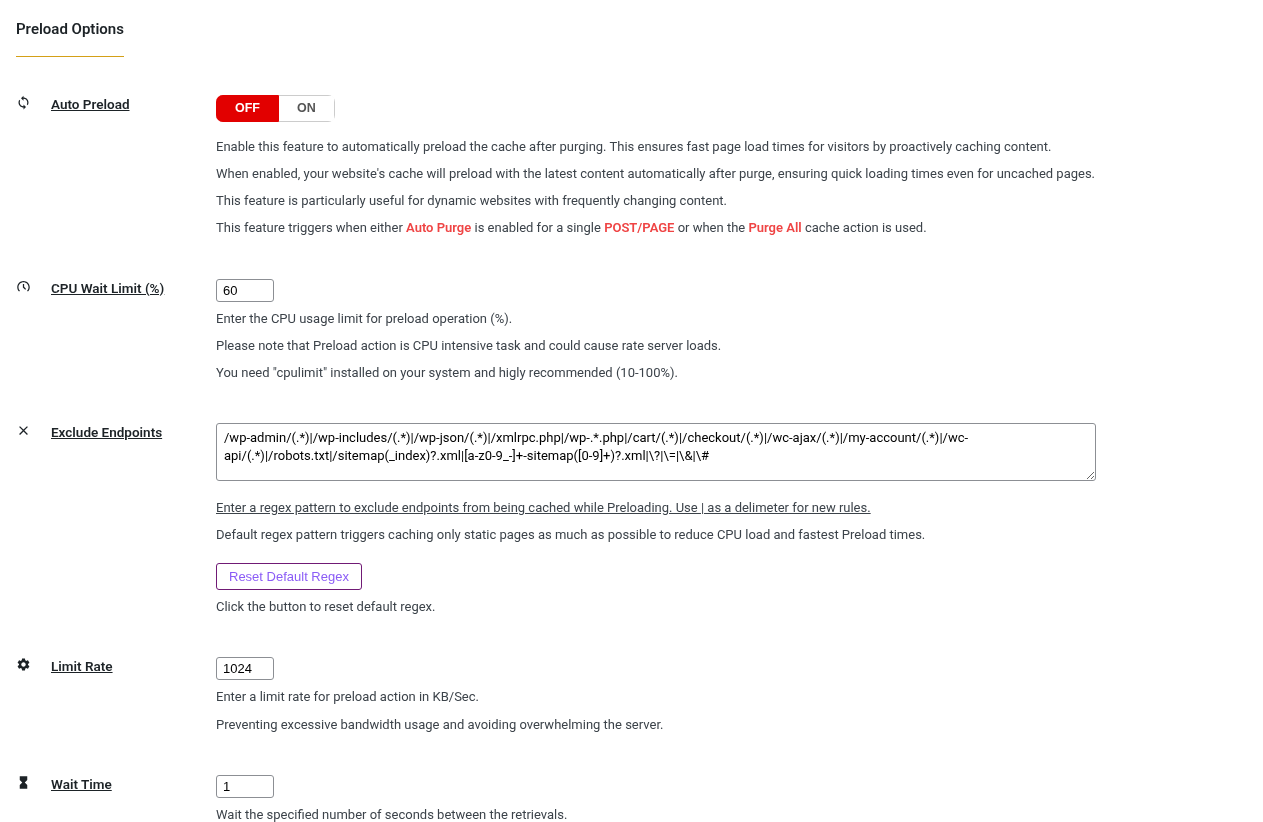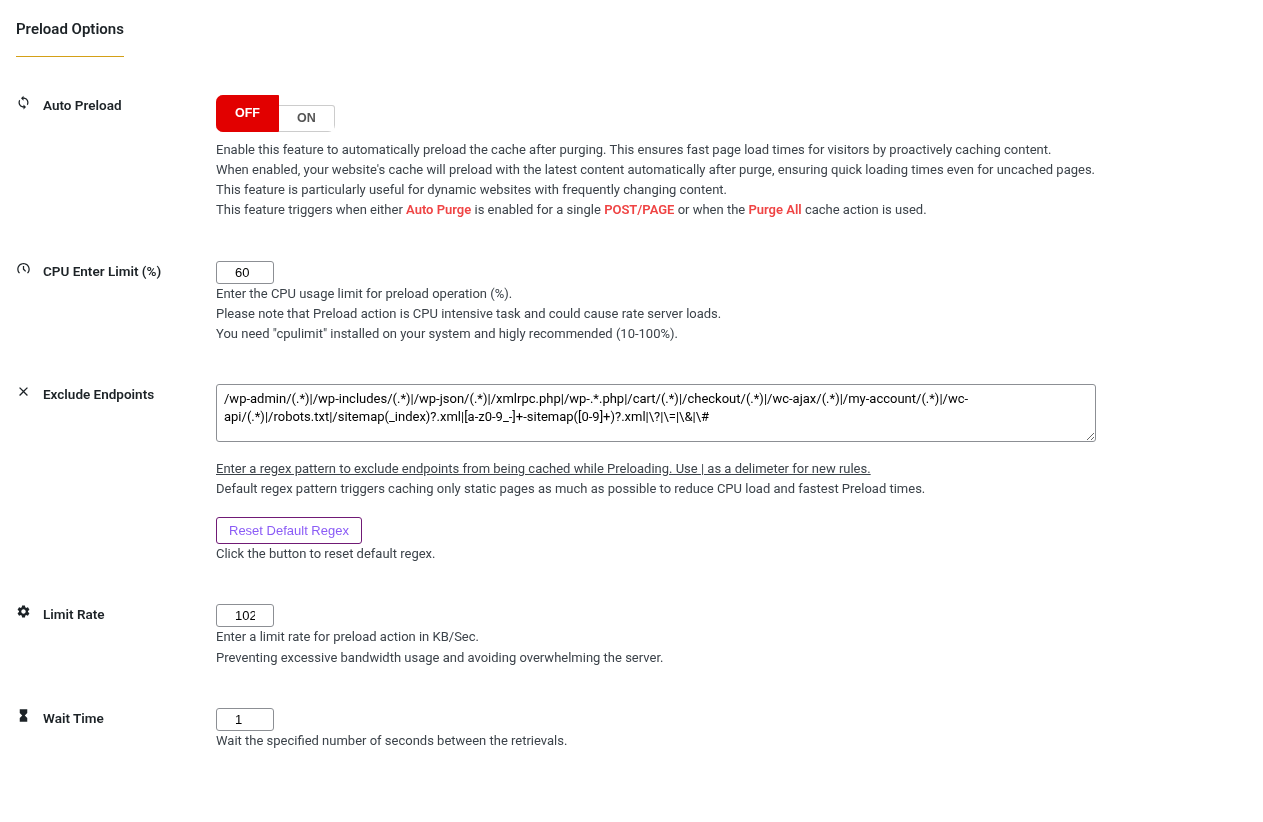--- a/index.html
+++ b/index.html
@@ -36,22 +36,23 @@
   font-size: 13.5px;
   color: #1d2327;
 }
 table.form-table td {
   vertical-align: top;
   padding: 10px 0 30px 0;
   font-size: 13px;
 }
 .label-with-icon {
   display: flex;
-  align-items: flex-end;
-  gap: 12px;
+  align-items: center;
+  gap: 20px;
+  text-decoration: underline;
 }
 .label-with-icon svg {
   width: 15px;
   height: 15px;
   flex-shrink: 0;
 }
 .toggle-group {
   display: inline-flex;
   border-radius: 7px;
   overflow: hidden;
@@ -68,40 +69,40 @@
   line-height: 1.2;
 }
 .toggle-btn:first-child {
   border-top-left-radius: 3px;
   border-bottom-left-radius: 3px;
 }
 .toggle-btn:last-child {
   border-top-right-radius: 3px;
   border-bottom-right-radius: 3px;
   border-left: 0;
-  margin-top: 10px;
 }
 .toggle-btn.active-off {
   background: #e20000;
   color: #fff;
   border-color: #e20000;
 }
 .desc {
   display: block;
+  margin-top: 7px;
   font-size: 13px;
   color: #3c434a;
   line-height: 1.55;
 }
 .desc strong {
   font-weight: 600;
   color: #ef4444;
 }
 input[type="text"].small-input {
   width: 58px;
-  padding: 3px 18px;
+  padding: 3px 6px;
   font-size: 13px;
   border: 1px solid #8c8f94;
   border-radius: 3px;
 }
 textarea.regex-area {
   width: 880px;
   max-width: 100%;
   height: 58px;
   padding: 5px 7px;
   font-family: -apple-system, BlinkMacSystemFont, "Segoe UI", Roboto, sans-serif;
@@ -159,21 +160,21 @@
 </tr>
 
 <tr>
 <th>
   <div class="label-with-icon">
     <span>
       <svg viewBox="0 0 24 24" fill="#1d2327">
                 <path d="M12 3C6.48 3 2 7.48 2 13c0 2.76 1.12 5.26 2.93 7.07l1.41-1.41C4.9 17.22 4 15.21 4 13c0-4.42 3.58-8 8-8s8 3.58 8 8c0 2.21-.9 4.22-2.34 5.66l1.41 1.41C20.88 18.26 22 15.76 22 13c0-5.52-4.48-10-10-10zm-1 5v5.59l3.71 3.7 1.41-1.41L13 12.59V8h-2z"></path>
               </svg>
     </span>
-    <span>CPU Enter Limit (%)</span>
+    <span>CPU Wait Limit (%)</span>
   </div>
 </th>
 <td>
   <input type="text" class="small-input" value="60" style="">
   <span class="desc">Enter the CPU usage limit for preload operation (%).</span>
   <span class="desc">Please note that Preload action is CPU intensive task and could cause rate server loads.</span>
   <span class="desc">You need "cpulimit" installed on your system and higly recommended (10-100%).</span>
 </td>
 </tr>
 

